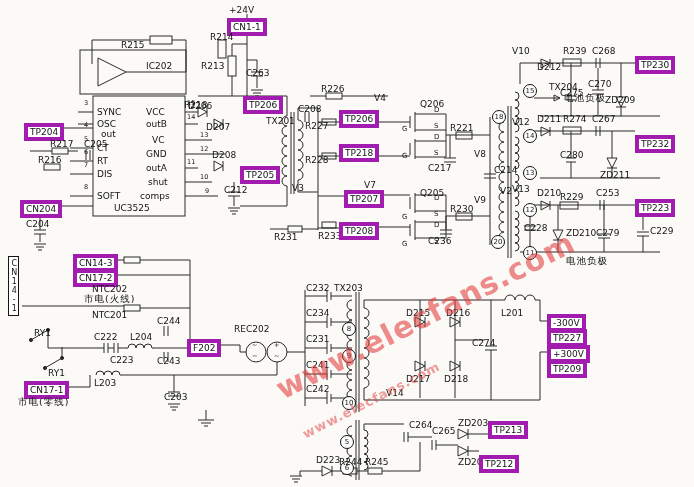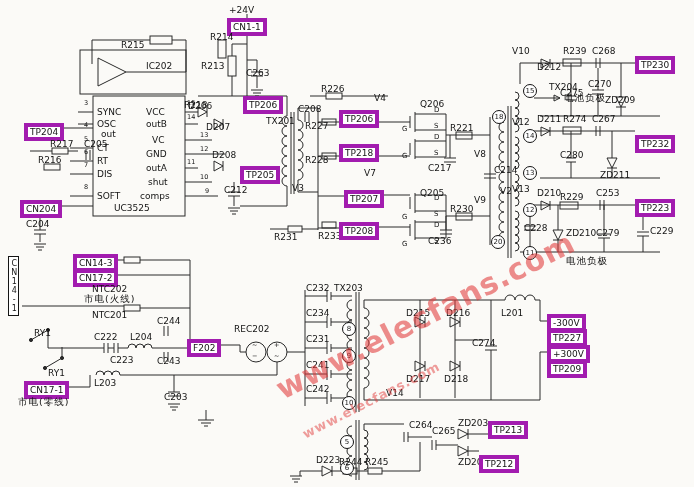--- a/index.html
+++ b/index.html
@@ -205,21 +205,21 @@
 <span class="lbl" style="left:305px;top:121px">R227</span>
 <span class="lbl b" style="left:339px;top:110px">TP206</span>
 <span class="lbl" style="left:305px;top:155px">R228</span>
 <span class="lbl b" style="left:339px;top:144px">TP218</span>
 <span class="lbl" style="left:420px;top:99px">Q206</span>
 <span class="lbl" style="left:450px;top:123px">R221</span>
 <span class="lbl" style="left:428px;top:163px">C217</span>
 <span class="lbl" style="left:474px;top:149px">V8</span>
 <span class="lbl" style="left:494px;top:165px">C214</span>
 <span class="lbl" style="left:500px;top:186px">V2</span>
-<span class="lbl" style="left:364px;top:168px">V7</span>
+<span class="lbl" style="left:364px;top:180px">V7</span>
 <span class="lbl b" style="left:344px;top:190px">TP207</span>
 <span class="lbl" style="left:420px;top:188px">Q205</span>
 <span class="lbl" style="left:450px;top:204px">R230</span>
 <span class="lbl" style="left:428px;top:236px">C236</span>
 <span class="lbl" style="left:474px;top:195px">V9</span>
 <span class="lbl" style="left:274px;top:232px">R231</span>
 <span class="lbl" style="left:318px;top:231px">R233</span>
 <span class="lbl b" style="left:339px;top:222px">TP208</span>
 <span class="lbl p7" style="left:434px;top:106px">D</span>
 <span class="lbl p7" style="left:434px;top:122px">S</span>

